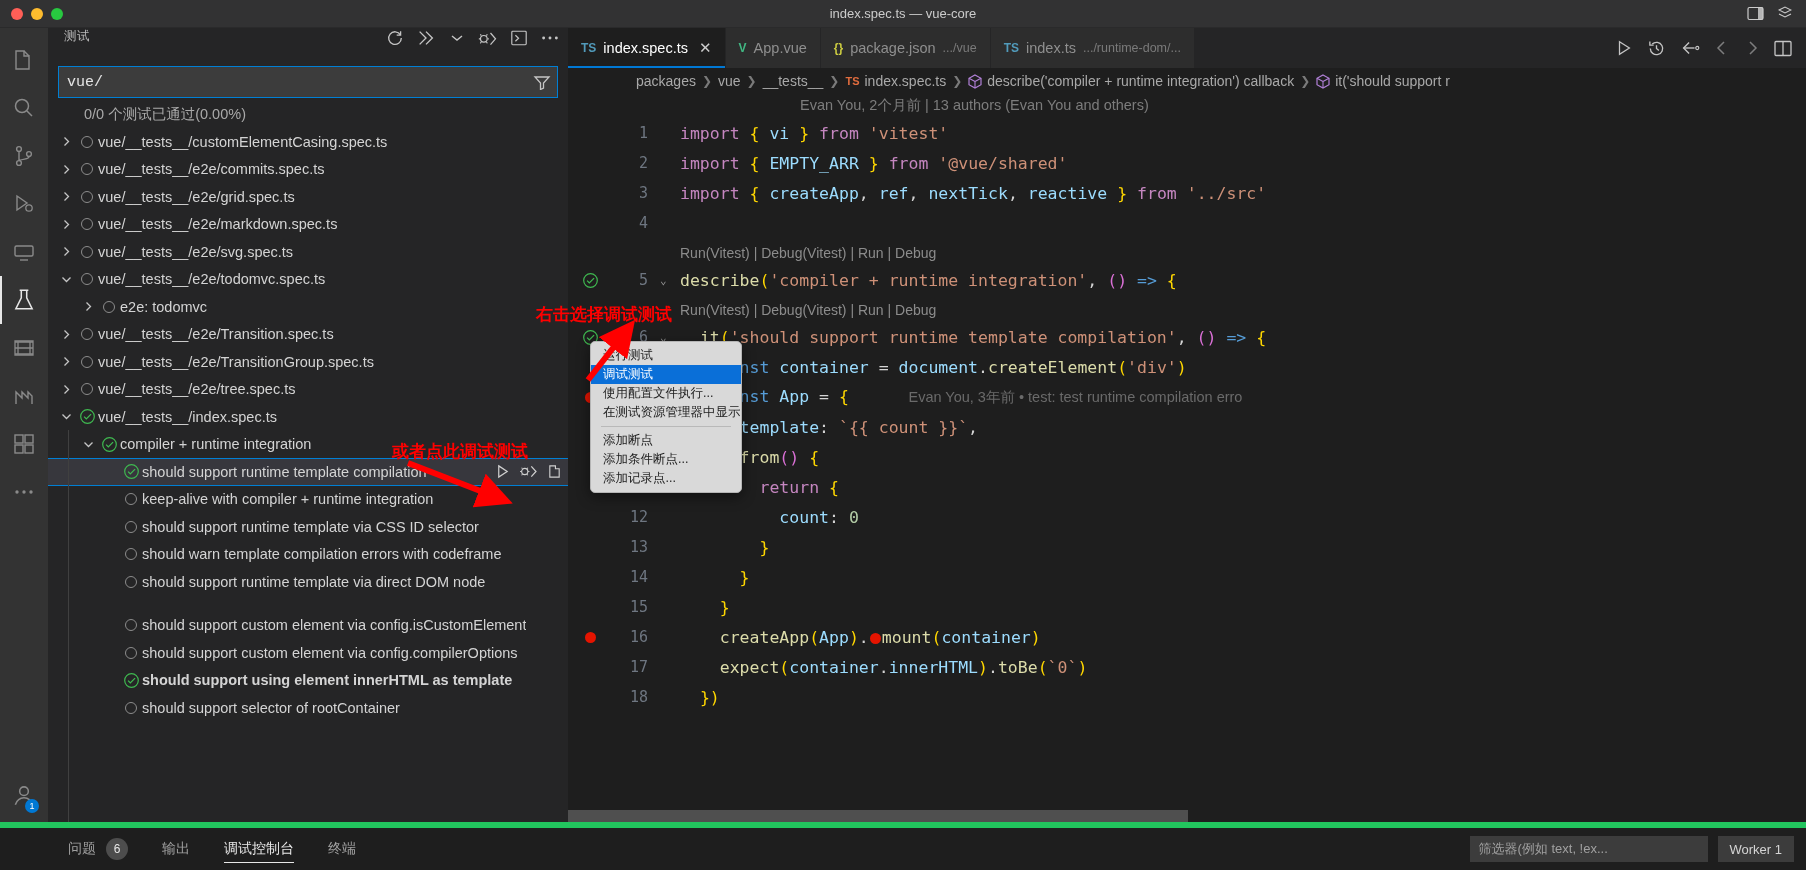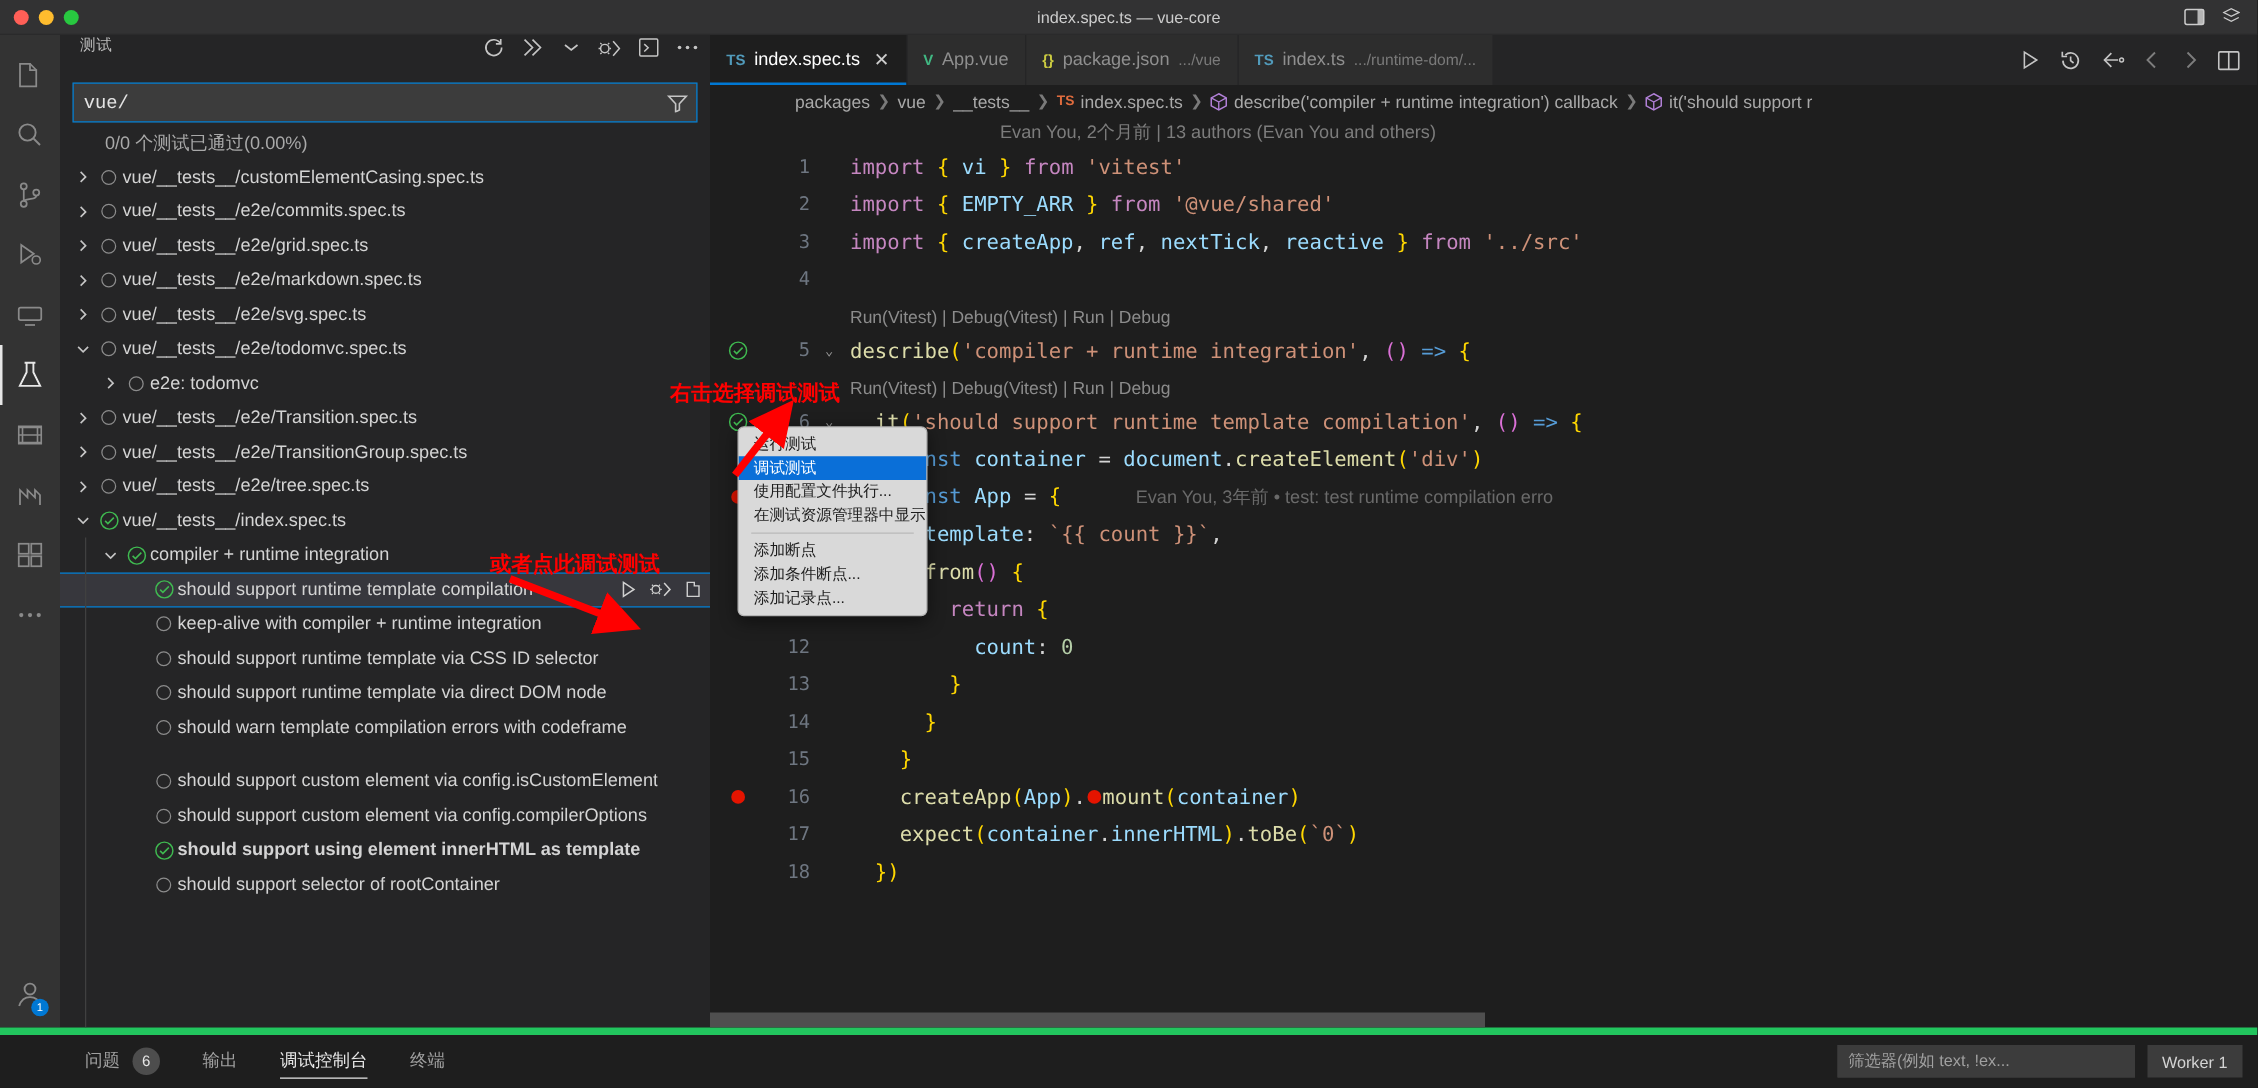--- a/index.html
+++ b/index.html
@@ -545,28 +545,28 @@
             <span class="tstate">
               <span class="circ"></span>
             </span>
             <span class="row-label">should support runtime template via CSS ID selector</span>
           </div>
           <div class="row" style="padding-left: 52px;">
             <span class="twisty"></span>
             <span class="tstate">
               <span class="circ"></span>
             </span>
-            <span class="row-label">should support runtime template via direct DOM node</span>
+            <span class="row-label">should warn template compilation errors with codeframe</span>
           </div>
           <div class="row" style="padding-left: 52px;">
             <span class="twisty"></span>
             <span class="tstate">
               <span class="circ"></span>
             </span>
-            <span class="row-label">should warn template compilation errors with codeframe</span>
+            <span class="row-label">should support runtime template via direct DOM node</span>
           </div>
           <div class="row" style="padding-left: 52px; margin-top: 16px;">
             <span class="twisty"></span>
             <span class="tstate">
               <span class="circ"></span>
             </span>
             <span class="row-label">should support custom element via config.isCustomElement</span>
           </div>
           <div class="row" style="padding-left: 52px;">
             <span class="twisty"></span>

